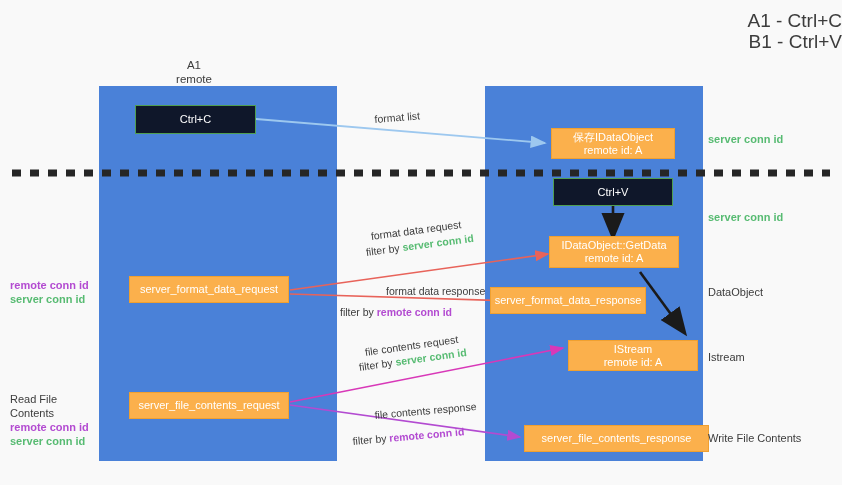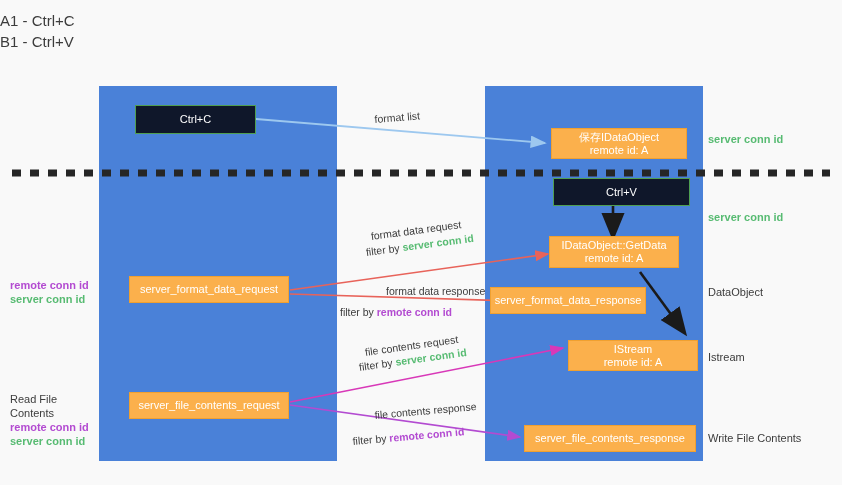--- a/index.html
+++ b/index.html
@@ -58,40 +58,42 @@
     white-space:nowrap;
     transform-origin:left top;
   }
   .edgelabel b{font-weight:bold;}
   .edgelabel b.g{color:#57bb72;}
   .edgelabel b.p{color:#b34bd1;}
 
   .title{
     position:absolute;
     left:0;right:0;top:10px;
-    text-align:left;
-    font-size:15px;
+    text-align:right;
+    font-size:19px;
     color:#3c3c3c;
     line-height:21px;
     white-space:pre-line;
   }
   .leftstack{position:absolute;}
   .leftstack div{line-height:14px;font-size:11px;}
   .ls-plain{color:#3c3c3c;}
   .ls-purple{color:#b34bd1;font-weight:bold;}
   .ls-green{color:#57bb72;font-weight:bold;}
 </style>
 </head>
 <body>
 
 <div id="stage">
 
   <div class="title">A1 - Ctrl+C
 B1 - Ctrl+V</div>
 
+  <div class="panel-hdr" style="left:124px;top:58px;width:140px;">A1
+remote</div>
 
   <div class="panel" style="left:99px;top:86px;width:238px;height:375px;"></div>
   <div class="panel" style="left:485px;top:86px;width:218px;height:375px;"></div>
 
   <svg class="svglayer" viewBox="0 0 842 485">
     <defs>
       <marker id="ah-blue" markerWidth="9" markerHeight="7" refX="8" refY="3.5" orient="auto">
         <path d="M0,0 L9,3.5 L0,7 z" fill="#9dc8ef"></path>
       </marker>
       <marker id="ah-red" markerWidth="9" markerHeight="7" refX="8" refY="3.5" orient="auto">
@@ -122,29 +124,29 @@
 
     <line x1="290" y1="405" x2="520" y2="437" stroke="#b34bd1" stroke-width="1.6" marker-end="url(#ah-pur)"></line>
 
     <line x1="12" y1="173" x2="830" y2="173" stroke="#262626" stroke-width="7" stroke-dasharray="9 9"></line>
   </svg>
 
   <div class="node green" style="left:135px;top:105px;width:121px;height:29px;">Ctrl+C</div>
   <div class="node orange" style="left:129px;top:276px;width:160px;height:27px;">server_format_data_request</div>
   <div class="node orange" style="left:129px;top:392px;width:160px;height:27px;">server_file_contents_request</div>
 
-  <div class="node orange" style="left:551px;top:128px;width:136px;height:31px;">保存IDataObject
+  <div class="node orange" style="left:551px;top:128px;width:124px;height:31px;">保存IDataObject
 remote id: A</div>
-  <div class="node green" style="left:553px;top:178px;width:137px;height:28px;">Ctrl+V</div>
+  <div class="node green" style="left:553px;top:178px;width:120px;height:28px;">Ctrl+V</div>
   <div class="node orange" style="left:549px;top:236px;width:130px;height:32px;text-align:center;">IDataObject::GetData
 remote id: A</div>
   <div class="node orange" style="left:490px;top:287px;width:156px;height:27px;">server_format_data_response</div>
   <div class="node orange" style="left:568px;top:340px;width:130px;height:31px;">IStream
 remote id: A</div>
-  <div class="node orange" style="left:524px;top:425px;width:172px;height:27px;">server_file_contents_response</div>
+  <div class="node orange" style="left:524px;top:425px;width:185px;height:27px;">server_file_contents_response</div>
 
   <div class="sidelabel green" style="left:708px;top:132px;">server conn id</div>
   <div class="sidelabel green" style="left:708px;top:210px;">server conn id</div>
   <div class="sidelabel" style="left:708px;top:245px;margin-top:40px;">DataObject</div>
   <div class="sidelabel" style="left:708px;top:350px;">Istream</div>
   <div class="sidelabel" style="left:708px;top:431px;">Write File Contents</div>
 
   <div class="leftstack" style="left:10px;top:278px;width:88px;text-align:left;">
     <div class="ls-purple">remote conn id</div>
     <div class="ls-green">server conn id</div>

